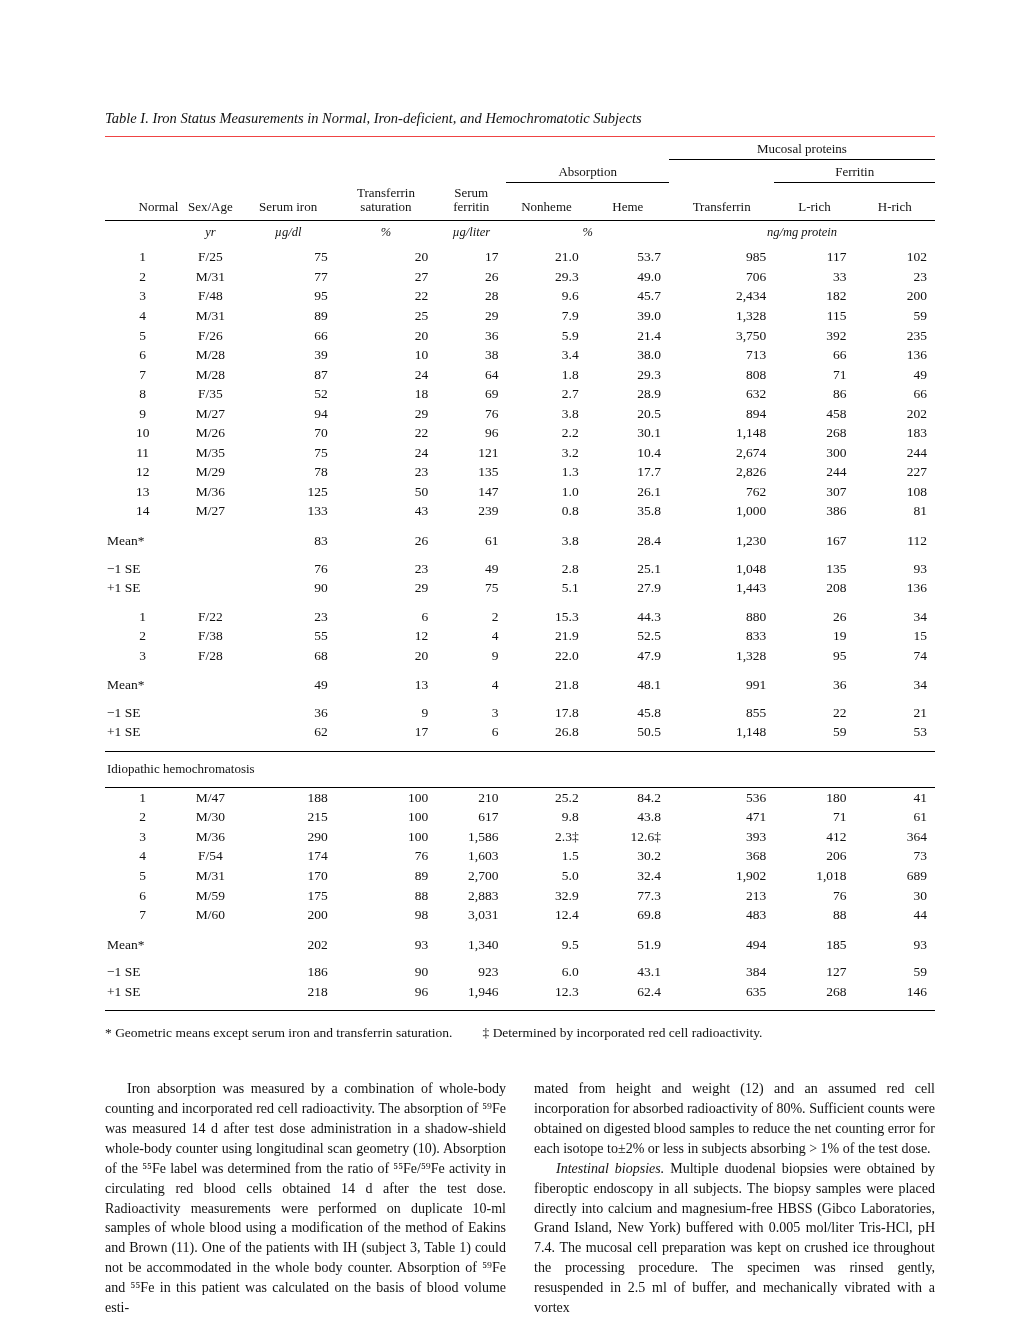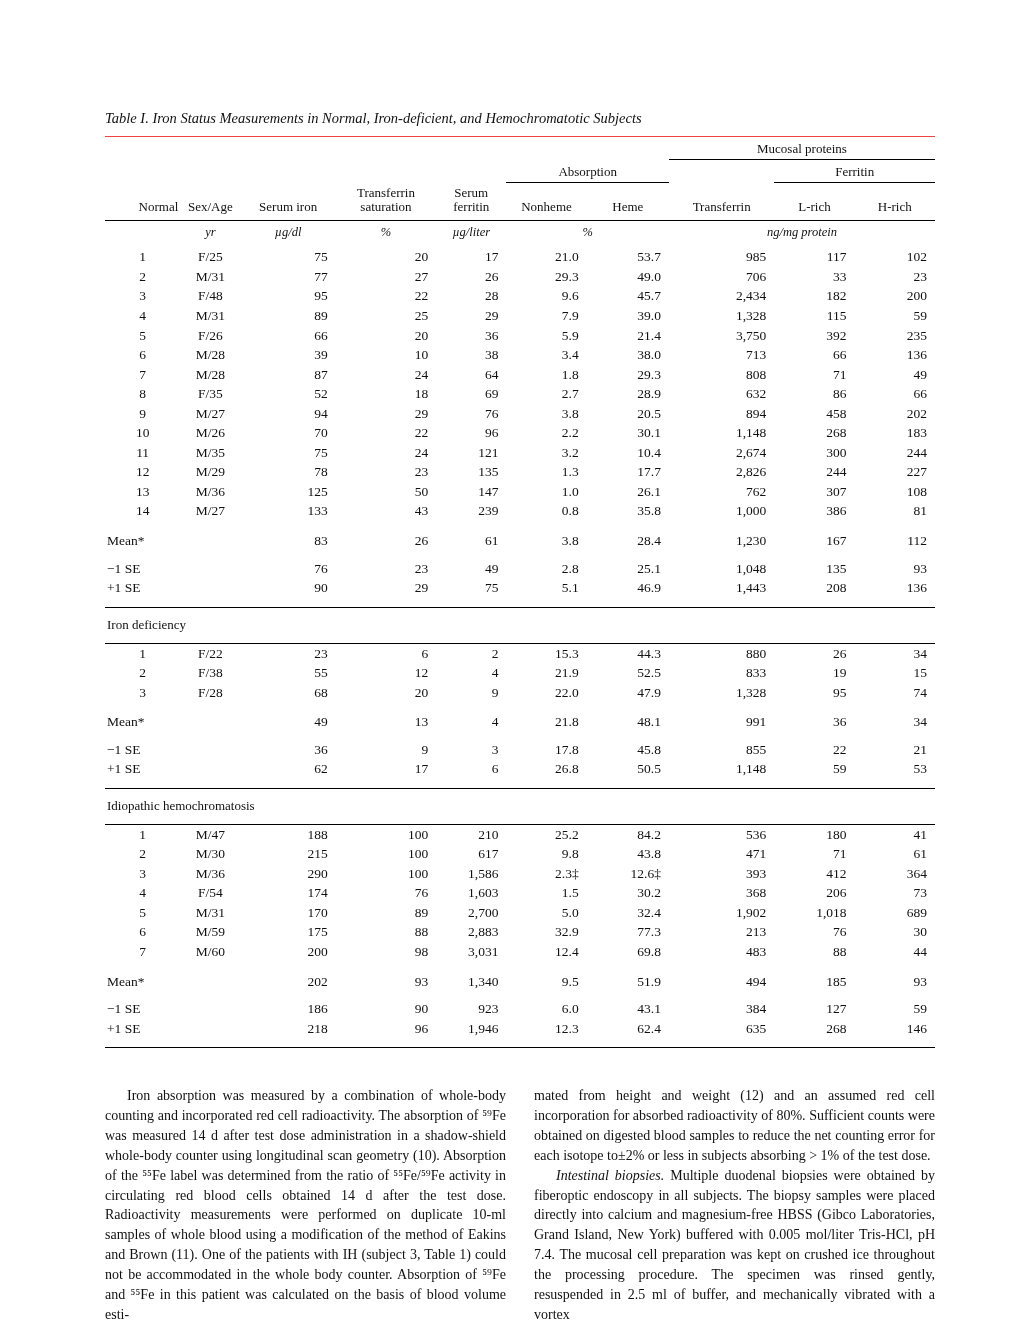--- a/index.html
+++ b/index.html
@@ -307,27 +307,24 @@
           <td class="c8">135</td>
           <td class="c9">93</td>
         </tr>
         <tr class="se-row last-row">
           <td class="c0">+1 SE</td>
           <td class="c1"></td>
           <td class="c2">90</td>
           <td class="c3">29</td>
           <td class="c4">75</td>
           <td class="c5">5.1</td>
-          <td class="c6">46.9</td>
+          <td class="c6">27.9</td>
           <td class="c7">1,443</td>
           <td class="c8">208</td>
           <td class="c9">136</td>
-        </tr>
-        <tr class="section-label-row">
-          <td colspan="10">Iron deficiency</td>
         </tr>
         <tr class="data-row">
           <td class="c0">1</td>
           <td class="c1">F/22</td>
           <td class="c2">23</td>
           <td class="c3">6</td>
           <td class="c4">2</td>
           <td class="c5">15.3</td>
           <td class="c6">44.3</td>
           <td class="c7">880</td>
@@ -516,20 +513,23 @@
           <td class="c7">635</td>
           <td class="c8">268</td>
           <td class="c9">146</td>
         </tr>
         <tr class="bottom-rule">
           <td colspan="10"></td>
         </tr>
       </tbody>
   </table>
 
+  <p class="footnote">
+    <span>* Geometric means except serum iron and transferrin saturation.</span><span>‡ Determined by incorporated red cell radioactivity.</span>
+  </p>
 
   <div class="body-columns">
     <div class="bodycol">
       <p class="indent">Iron absorption was measured by a combination of whole-body counting and incorporated red cell radioactivity. The absorption of ⁵⁹Fe was measured 14 d after test dose administration in a shadow-shield whole-body counter using longitudinal scan geometry (10). Absorption of the ⁵⁵Fe label was determined from the ratio of ⁵⁵Fe/⁵⁹Fe activity in circulating red blood cells obtained 14 d after the test dose. Radioactivity measurements were performed on duplicate 10-ml samples of whole blood using a modification of the method of Eakins and Brown (11). One of the patients with IH (subject 3, Table 1) could not be accommodated in the whole body counter. Absorption of ⁵⁹Fe and ⁵⁵Fe in this patient was calculated on the basis of blood volume esti-</p>
     </div>
     <div class="bodycol">
       <p>mated from height and weight (12) and an assumed red cell incorporation for absorbed radioactivity of 80%. Sufficient counts were obtained on digested blood samples to reduce the net counting error for each isotope to±2% or less in subjects absorbing &gt; 1% of the test dose.</p>
       <p class="indent"><span class="lead-italic">Intestinal biopsies.</span><span> Multiple duodenal biopsies were obtained by fiberoptic endoscopy in all subjects. The biopsy samples were placed directly into calcium and magnesium-free HBSS (Gibco Laboratories, Grand Island, New York) buffered with 0.005 mol/liter Tris-HCl, pH 7.4. The mucosal cell preparation was kept on crushed ice throughout the processing procedure. The specimen was rinsed gently, resuspended in 2.5 ml of buffer, and mechanically vibrated with a vortex</span></p>
     </div>
   </div>

